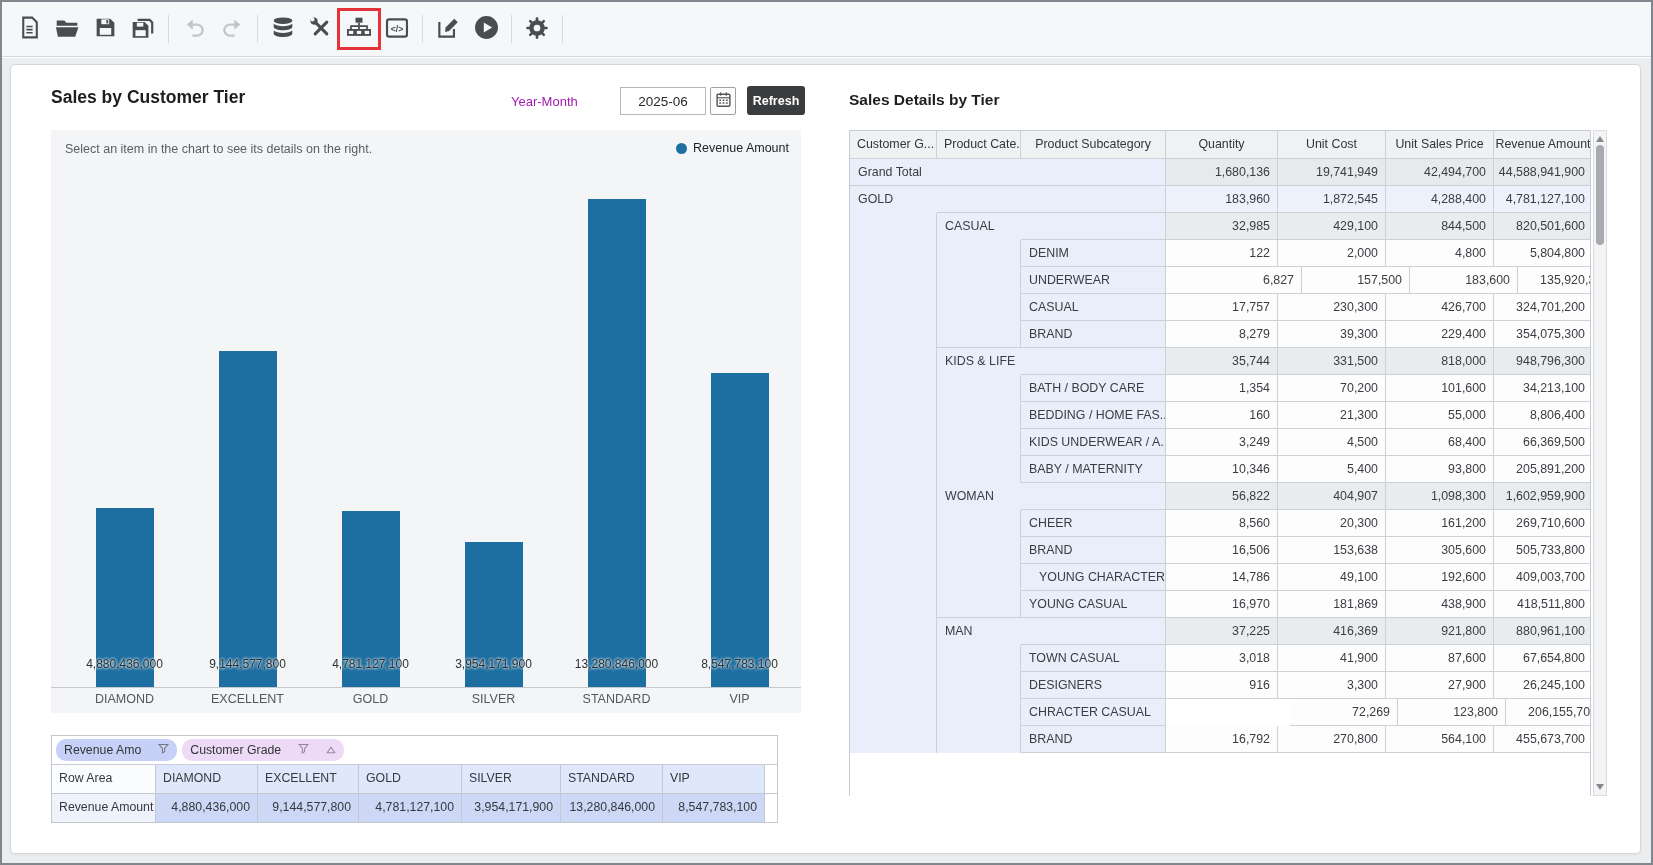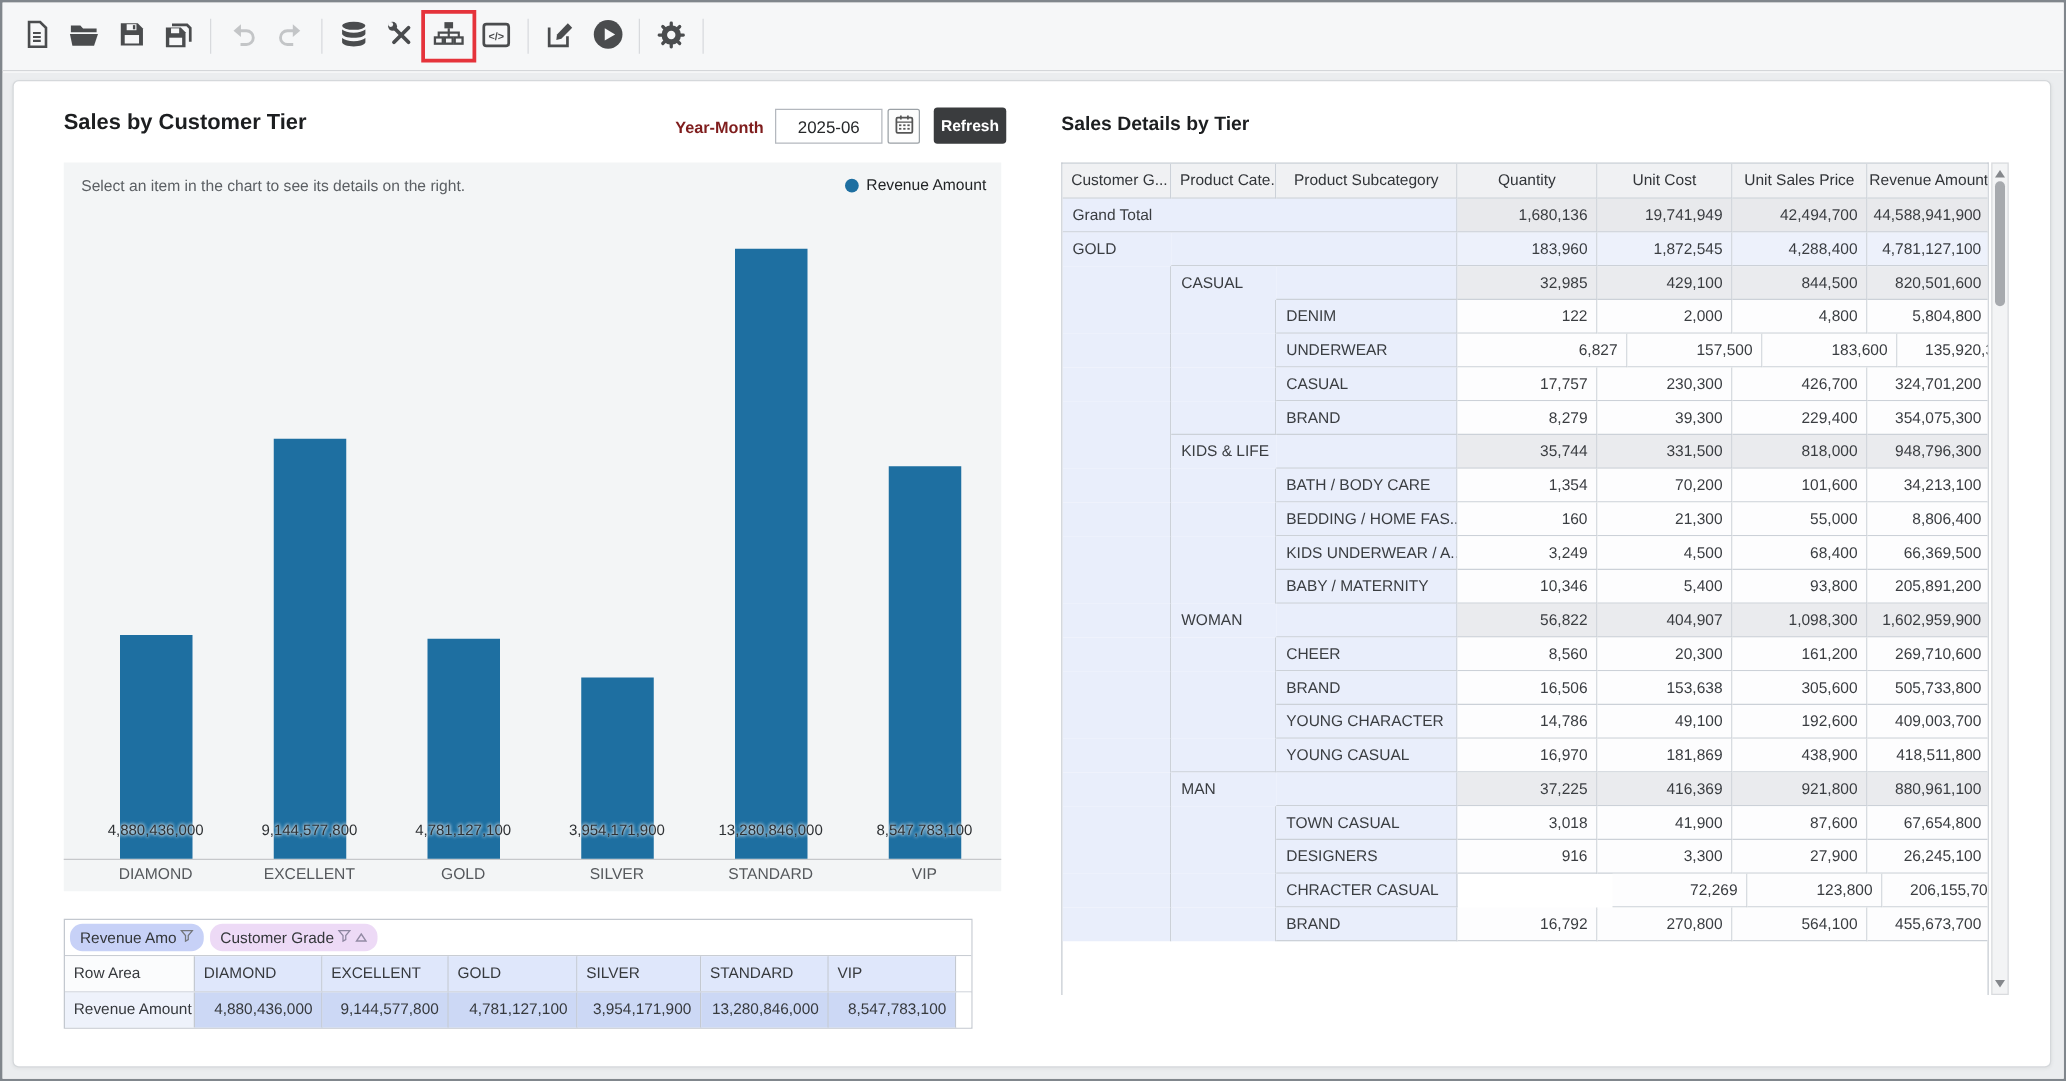--- a/index.html
+++ b/index.html
@@ -28,21 +28,21 @@
   .content{ position:absolute; left:0; top:56px; right:0; bottom:0; background:#ebedef; }
   .card{
     position:absolute; left:8px; top:6px; width:1631px; height:790px;
     background:#ffffff; border:1px solid #d5d8db; border-radius:5px;
     box-shadow:0 1px 3px rgba(0,0,0,.05);
   }
   .panel-title{ position:absolute; font-weight:bold; color:#1c1e20; }
   #left-title{ left:40px; top:22px; font-size:17.5px; }
   #right-title{ left:838px; top:26px; font-size:15.5px; }
   
-  #ym-label{ position:absolute; left:500px; top:29px; width:100px; text-align:right; font-size:13px; color:#7f1d1d;font-weight:bold; }
+  #ym-label{ position:absolute; left:500px; top:29px; width:100px; font-size:13px; color:#a21caf; }
   #ym-input{
     position:absolute; left:609px; top:22px; width:86px; height:28px;
     border:1px solid #b4b8be; text-align:center; font-size:13.5px; color:#26282a;
     font-family:"Liberation Sans",sans-serif; background:#fff;
   }
   #cal-btn{
     position:absolute; left:699px; top:22px; width:26px; height:28px;
     border:1px solid #9aa0a5; border-radius:2px; background:#fdfdfd;
     display:flex; align-items:center; justify-content:center; cursor:pointer;
   }
@@ -71,21 +71,21 @@
   
   #pivot{
     position:absolute; left:40px; top:670px; width:727px;
     border:1px solid #c3c8cf; background:#fff;
   }
   #chip-row{
     height:29px; border-bottom:1px solid #c9cdd3; display:flex; align-items:center;
     gap:5px; padding-left:4px; background:#fff;
   }
   .chip{
-    display:inline-flex; align-items:center; gap:3px; height:22px; border-radius:10px;
+    display:inline-flex; align-items:center; gap:17px; height:22px; border-radius:10px;
     padding:0 8px; font-size:12.3px; color:#333639; border:none; cursor:pointer;
     font-family:"Liberation Sans",sans-serif;
   }
   #chip-measure{ background:#c7d1f7; }
   #chip-dimension{ background:#eddaf6; }
   .pvr{ display:flex; }
   .pvc{
     height:28px; line-height:27px; font-size:12.3px; color:#36393d;
     border-right:1px solid #c4c9d1; overflow:hidden; white-space:nowrap; flex:none;
   }
@@ -474,21 +474,21 @@
             <div class="dtc cont" style="width: 84px;"></div>
             <div class="dtc lbl" style="width: 145px;">BRAND</div>
             <div class="dtc num" style="width: 112px;">16,506</div>
             <div class="dtc num" style="width: 108px;">153,638</div>
             <div class="dtc num" style="width: 108px;">305,600</div>
             <div class="dtc num nor" style="width: 98px;">505,733,800</div>
           </div>
           <div class="dtr lv-subcategory">
             <div class="dtc cont" style="width: 87px;"></div>
             <div class="dtc cont" style="width: 84px;"></div>
-            <div class="dtc lbl" style="width: 145px;">YOUNG CHARACTER</div>
+            <div class="dtc lbl" style="width: 145px; text-align: right;">YOUNG CHARACTER</div>
             <div class="dtc num" style="width: 112px;">14,786</div>
             <div class="dtc num" style="width: 108px;">49,100</div>
             <div class="dtc num" style="width: 108px;">192,600</div>
             <div class="dtc num nor" style="width: 98px;">409,003,700</div>
           </div>
           <div class="dtr lv-subcategory">
             <div class="dtc cont" style="width: 87px;"></div>
             <div class="dtc cont bb" style="width: 84px;"></div>
             <div class="dtc lbl" style="width: 145px;">YOUNG CASUAL</div>
             <div class="dtc num" style="width: 112px;">16,970</div>

